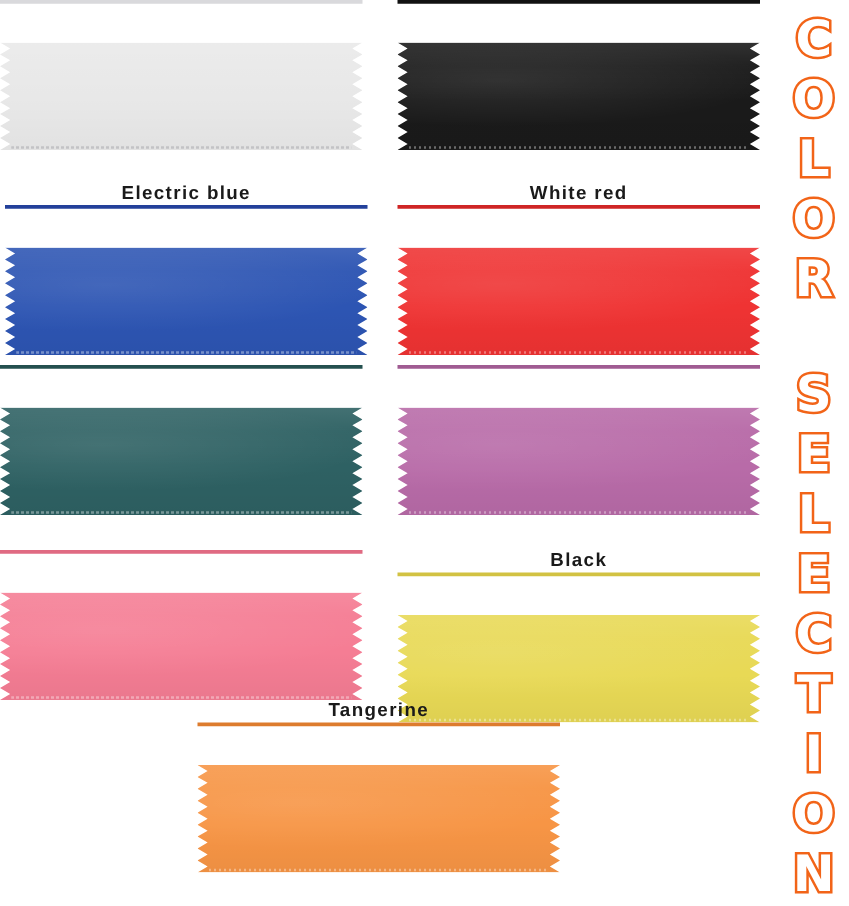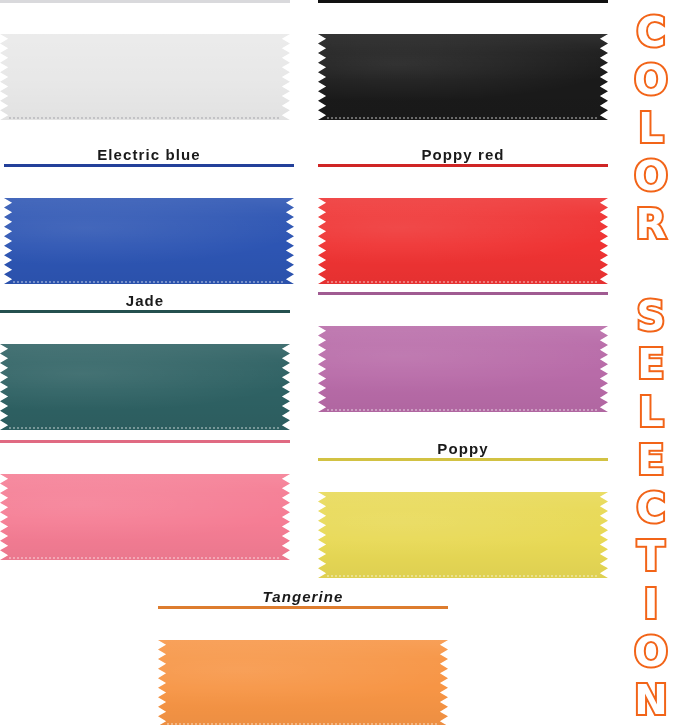--- a/index.html
+++ b/index.html
@@ -250,37 +250,36 @@
           </div>
           <div class="ribbon-field">
             <div class="field-fill" style="background: rgb(45, 85, 179);">
               <div class="field-sheen"></div>
               <div class="field-hem"></div>
             </div>
           </div>
         </div>
       </div>
       <div class="swatch" style="left: 318px; top: 146px; width: 290px;">
-        <div class="swatch-label">Poppy red</div>
+        <div class="swatch-label">White red</div>
         <div class="ribbon">
           <div class="ribbon-topline" style="background: rgb(207, 37, 37);"></div>
           <div class="ribbon-band">
             <div class="band-notch left"></div>
             <div class="band-notch right"></div>
           </div>
           <div class="ribbon-field">
             <div class="field-fill" style="background: rgb(239, 51, 51);">
               <div class="field-sheen"></div>
               <div class="field-hem"></div>
             </div>
           </div>
         </div>
       </div>
       <div class="swatch" style="left: 0px; top: 292px; width: 290px;">
-        <div class="swatch-label">Jade</div>
         <div class="ribbon">
           <div class="ribbon-topline" style="background: rgb(36, 80, 79);"></div>
           <div class="ribbon-band">
             <div class="band-notch left"></div>
             <div class="band-notch right"></div>
           </div>
           <div class="ribbon-field">
             <div class="field-fill" style="background: rgb(46, 97, 99);">
               <div class="field-sheen"></div>
               <div class="field-hem"></div>
@@ -312,36 +311,36 @@
           </div>
           <div class="ribbon-field">
             <div class="field-fill" style="background: rgb(245, 125, 148);">
               <div class="field-sheen"></div>
               <div class="field-hem"></div>
             </div>
           </div>
         </div>
       </div>
       <div class="swatch" style="left: 318px; top: 440px; width: 290px;">
-        <div class="swatch-label">Poppy</div>
+        <div class="swatch-label">Black</div>
         <div class="ribbon">
           <div class="ribbon-topline" style="background: rgb(210, 194, 67);"></div>
           <div class="ribbon-band">
             <div class="band-notch left"></div>
             <div class="band-notch right"></div>
           </div>
           <div class="ribbon-field">
             <div class="field-fill" style="background: rgb(232, 217, 85);">
               <div class="field-sheen"></div>
               <div class="field-hem"></div>
             </div>
           </div>
         </div>
       </div>
-      <div class="swatch" style="left: 158px; top: 588px; width: 290px; font-style: italic;">
+      <div class="swatch" style="left: 158px; top: 560px; width: 290px;">
         <div class="swatch-label">Tangerine</div>
         <div class="ribbon">
           <div class="ribbon-topline" style="background: rgb(221, 124, 46);"></div>
           <div class="ribbon-band">
             <div class="band-notch left"></div>
             <div class="band-notch right"></div>
           </div>
           <div class="ribbon-field">
             <div class="field-fill" style="background: rgb(247, 149, 69);">
               <div class="field-sheen"></div>

